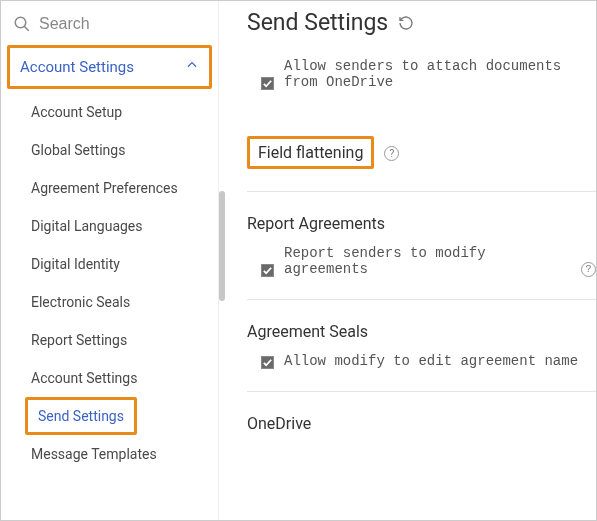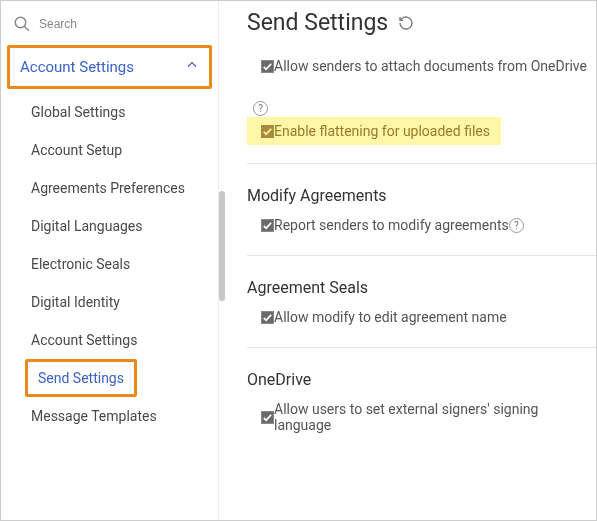--- a/index.html
+++ b/index.html
@@ -20,21 +20,21 @@
     border-right: 1px solid #eee;
     padding: 8px 6px;
     background: #fff;
   }
   .search-row {
     display: flex; align-items: center; gap: 8px;
     padding: 6px 8px 10px 6px;
     color: #888;
   }
   .search-input {
-    border: none; outline: none; font-size: 12px; color: #666;
+    border: none; outline: none; font-size: 16px; color: #666;
     width: 100%;
     background: transparent;
   }
   .search-input::placeholder { color: #888; }
   .nav-header {
     display: flex; align-items: center; justify-content: space-between;
     padding: 10px 10px;
     color: #3b63c4;
     font-size: 15px;
     cursor: pointer;
@@ -65,24 +65,25 @@
     border-radius: 3px;
   }
   h1.page-title {
     font-size: 23px;
     font-weight: 400;
     color: #333;
     display: flex; align-items: center; gap: 10px;
     margin-bottom: 18px;
   }
   .row-check {
-    display: flex; align-items: center; 
+    display: flex; align-items: flex-end; gap: 10px;
     padding: 4px 0 4px 14px;
     font-size: 14px;
     color: #555;
+    font-family: Liberation Mono, monospace;
   }
   .row-check.highlight {
     background: #fdf7a7;
     color: #9a7a2a;
     padding: 6px 10px 6px 14px;
     width: 254px;
   }
   .section-title {
     font-size: 16px;
     color: #333;
@@ -136,26 +137,27 @@
     <div class="nav-header orange-box">
       <span>Account Settings</span>
       <span class="chevron">
         <svg width="14" height="14" viewBox="0 0 24 24" fill="none" stroke="#3b63c4" stroke-width="2">
           <polyline points="5 15 12 8 19 15"></polyline>
         </svg>
       </span>
     </div>
 
     <ul class="nav-list">
+      <li class="nav-item">Account Setup</li>
       <li class="nav-item">Global Settings</li>
-      <li class="nav-item">Account Setup</li>
-      <li class="nav-item">Agreements Preferences</li>
+      <li class="nav-item">Agreement Preferences</li>
       <li class="nav-item">Digital Languages</li>
+      <li class="nav-item">Digital Identity</li>
       <li class="nav-item">Electronic Seals</li>
-      <li class="nav-item">Digital Identity</li>
+      <li class="nav-item">Report Settings</li>
       <li class="nav-item">Account Settings</li>
       <li class="nav-item active orange-box">Send Settings</li>
       <li class="nav-item">Message Templates</li>
     </ul>
   </aside>
 
   <main class="main">
     <div class="scroll-indicator"></div>
 
     <h1 class="page-title">
@@ -171,35 +173,30 @@
     <div class="row-check">
       <span class="cb">
         <svg width="11" height="11" viewBox="0 0 24 24" fill="none" stroke="#fff" stroke-width="4">
             <polyline points="4 13 9 18 20 6"></polyline>
           </svg>
       </span>
       <span>Allow senders to attach documents from OneDrive</span>
     </div>
 
     <div style="margin-top:20px">
+      <div class="section-title boxed orange-box">
+        <span>Field flattening</span>
+      </div>
       <span class="help-ico" style="margin-left:6px; vertical-align:middle">?</span>
     </div>
-    <div class="row-check highlight">
-      <span class="cb" style="background:#a88c3a;border-color:#a88c3a">
-        <svg width="11" height="11" viewBox="0 0 24 24" fill="none" stroke="#fdf7a7" stroke-width="4">
-            <polyline points="4 13 9 18 20 6"></polyline>
-          </svg>
-      </span>
-      <span>Enable flattening for uploaded files</span>
-    </div>
 
     <hr class="sep">
 
     <div class="section-title">
-      <span>Modify Agreements</span>
+      <span>Report Agreements</span>
     </div>
     <div class="row-check">
       <span class="cb">
         <svg width="11" height="11" viewBox="0 0 24 24" fill="none" stroke="#fff" stroke-width="4">
             <polyline points="4 13 9 18 20 6"></polyline>
           </svg>
       </span>
       <span>Report senders to modify agreements</span>
       <span class="help-ico">?</span>
     </div>
@@ -216,23 +213,15 @@
           </svg>
       </span>
       <span>Allow modify to edit agreement name</span>
     </div>
 
     <hr class="sep">
 
     <div class="section-title">
       <span>OneDrive</span>
     </div>
-    <div class="row-check">
-      <span class="cb">
-        <svg width="11" height="11" viewBox="0 0 24 24" fill="none" stroke="#fff" stroke-width="4">
-            <polyline points="4 13 9 18 20 6"></polyline>
-          </svg>
-      </span>
-      <span>Allow users to set external signers' signing language</span>
-    </div>
 
   </main>
 </div>
 
 </body></html>

